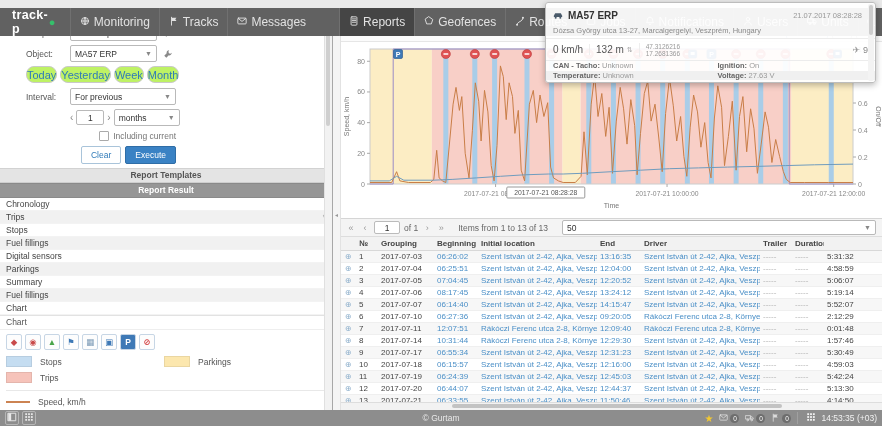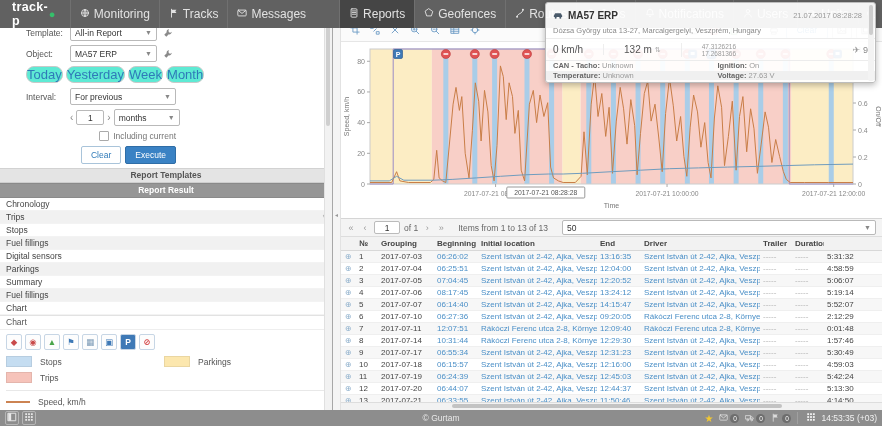--- a/index.html
+++ b/index.html
@@ -1,39 +1,39 @@
 <!DOCTYPE html>
 <html><head>
 <meta charset="utf-8">
 <style>
   html,body{margin:0;padding:0;}
   body{width:882px;height:426px;position:relative;overflow:hidden;background:#e9e9e9;
        font-family:"Liberation Sans","DejaVu Sans",sans-serif;-webkit-font-smoothing:antialiased;}
   
-  .topbar{position:absolute;top:0;left:0;right:0;height:28px;background:#616161;display:flex;align-items:stretch;color:#e2e2e2;z-index:60;}
+  .topbar{position:absolute;top:8px;left:0;right:0;height:28px;background:#616161;display:flex;align-items:stretch;color:#e2e2e2;z-index:60;}
   .logo{display:flex;align-items:center;padding:0 14px 0 12px;font-weight:bold;font-size:12.5px;color:#fff;letter-spacing:.3px;}
   .logo .pin{color:#35c06b;font-size:11px;margin-left:1px;}
   .nav{display:flex;align-items:stretch;}
   .nav-item{display:flex;align-items:center;gap:4px;padding:0 9px;font-size:12px;border-left:1px solid #707070;cursor:default;white-space:nowrap;}
   .nav-item.active{background:#454545;margin-left:24px;}
   .nav-item svg{flex:0 0 auto;}
   .top-right{margin-left:auto;display:flex;align-items:center;gap:2px;padding-right:6px;}
   .tr-btn{width:24px;height:19px;display:flex;align-items:center;justify-content:center;border-left:1px solid #707070;}
   .tr-sep{color:#8a8a8a;font-size:10px;padding:0 4px;}
   .user-box{display:flex;align-items:center;gap:4px;font-size:8.5px;padding:0 4px;}
   
   .sidebar{position:absolute;top:19px;left:0;width:332px;bottom:16px;background:#fff;border-right:1px solid #a8a8a8;overflow:hidden;z-index:5;}
   .controls{padding:5px 6px 4px 6px;width:150px;margin-left:20px;}
   .ctl-row{display:flex;align-items:center;margin-bottom:4px;}
   .ctl-label{width:44px;font-size:8.5px;color:#555;flex:0 0 auto;}
   .select{flex:1;height:15px;border:1px solid #b9b9b9;border-radius:2px;background:#fff;font-size:8.5px;color:#333;display:flex;align-items:center;justify-content:space-between;padding:0 4px;}
   .select .caret{color:#888;font-size:7px;}
   .mini-btn{width:17px;height:16px;display:flex;align-items:center;justify-content:center;color:#8a8a8a;margin-left:2px;flex:0 0 auto;}
   .qrow{display:flex;gap:3px;margin-bottom:5px;}
-  .qbtn{flex:1;height:15px;border:1px solid #c9c9c9;border-radius:8px;background:#5eead4;color:#2f7ab8;font-size:13px;display:flex;align-items:center;justify-content:center;cursor:default;}
+  .qbtn{flex:1;height:15px;border:1px solid #c9c9c9;border-radius:8px;background:#bef264;color:#2f7ab8;font-size:11px;display:flex;align-items:center;justify-content:center;cursor:default;}
   .stepper{display:flex;align-items:center;gap:3px;margin-left:44px;}
   .step-arrow{color:#888;font-size:10px;width:8px;text-align:center;}
   .num-input{width:26px;height:13px;border:1px solid #b9b9b9;border-radius:2px;text-align:center;font-size:8.5px;color:#333;padding:0;}
   .months-select{width:56px;flex:0 0 auto;}
   .chk-row{display:flex;align-items:center;justify-content:flex-end;gap:4px;margin:5px 0 5px 0;font-size:8.5px;color:#777;}
   .chk{width:8px;height:8px;border:1px solid #aaa;border-radius:1px;background:#fff;}
   .act-row{display:flex;justify-content:flex-end;gap:4px;}
   .btn-clear{height:16px;padding:0 9px;border:1px solid #a9c4da;border-radius:2px;background:#fff;color:#2f7ab8;font-size:8.5px;display:flex;align-items:center;}
   .btn-exec{height:16px;padding:0 9px;border:1px solid #2f6da6;border-radius:2px;background:#3a82c4;color:#fff;font-size:8.5px;display:flex;align-items:center;}
   .panel-header{height:13px;line-height:13px;background:#e4e4e4;border-top:1px solid #d2d2d2;border-bottom:1px solid #cecece;text-align:center;font-size:8.5px;font-weight:bold;color:#555;}
@@ -81,21 +81,21 @@
   .expand{color:#8fb0cc;font-size:8px;text-align:center;padding:0;}
   .hscroll{height:7px;background:#f2f2f2;border-top:1px solid #ddd;position:relative;flex:0 0 auto;}
   .hthumb{position:absolute;top:1px;left:112px;width:330px;height:4px;background:#c3c3c3;border-radius:2px;}
   
   .popup{position:absolute;left:545px;top:2px;width:329px;height:79px;background:rgba(255,255,255,.93);border:1px solid #bdbdbd;border-radius:3px;box-shadow:0 2px 6px rgba(0,0,0,.28);z-index:70;overflow:hidden;}
   .popup-header{display:flex;align-items:center;padding:3px 7px 1px 7px;}
   .popup-title{font-size:10px;font-weight:bold;color:#333;margin-left:5px;}
   .popup-date{margin-left:auto;font-size:7.5px;color:#999;padding-right:6px;}
   .popup-address{padding:1px 7px 3px 7px;font-size:7.5px;color:#8a8a8a;border-bottom:1px solid #ececec;}
   .popup-stats{display:flex;align-items:center;padding:2px 7px;border-bottom:1px solid #ececec;height:17px;}
-  .stat{padding:0 20px;border-left:1px solid #eee;display:flex;align-items:center;gap:3px;justify-content:center;}
+  .stat{padding:0 6px;border-left:1px solid #eee;display:flex;align-items:center;gap:3px;justify-content:center;}
   .stat:first-child{border-left:none;padding-left:0;}
   .stat-big{font-size:10px;color:#555;}
   .stat-coords{font-size:6.5px;color:#999;line-height:7px;}
   .stat-sat{margin-left:auto;color:#888;font-size:9px;display:flex;align-items:center;gap:3px;}
   .kv-grid .kv-row{display:grid;grid-template-columns:1fr 1fr;height:9.5px;line-height:9.5px;}
   .kv-grid .kv-row:nth-child(even){background:#f0f0f0;}
   .kv{padding:0 7px;font-size:7.5px;color:#9a9a9a;white-space:nowrap;overflow:hidden;}
   .kv b{color:#666;font-weight:bold;}
   .popup-sb{position:absolute;top:1px;right:1px;bottom:1px;width:6px;background:#f3f3f3;border-radius:2px;}
   .popup-sb-thumb{position:absolute;top:1px;left:1px;width:4px;height:30px;background:#cdcdcd;border-radius:2px;}

